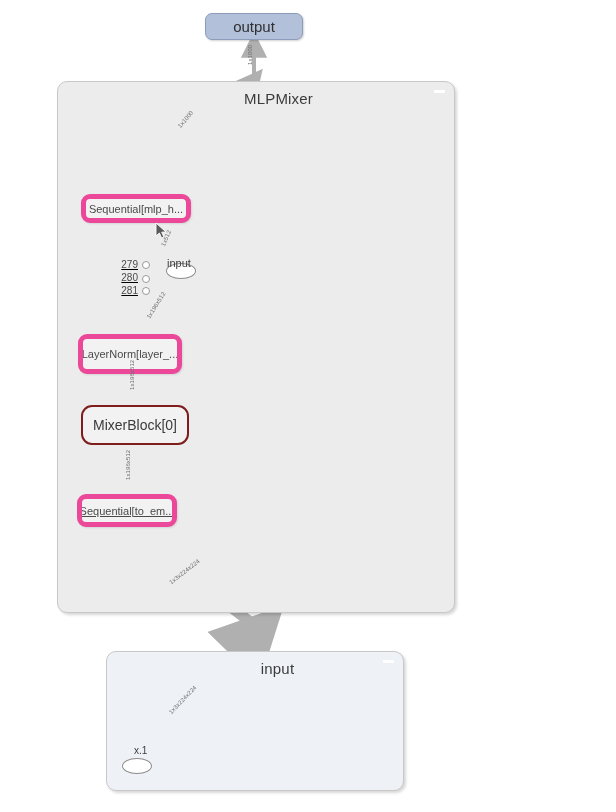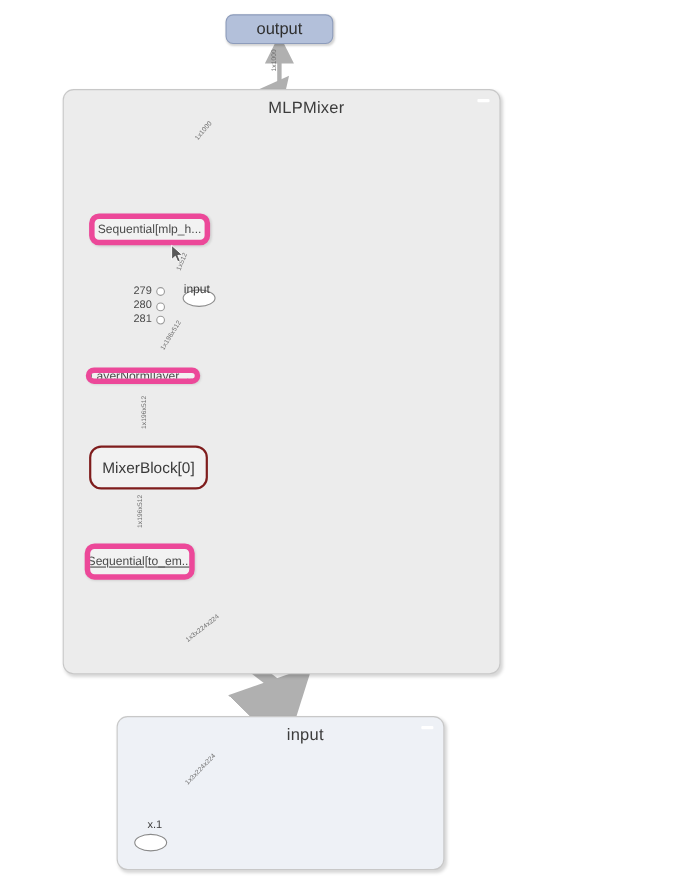--- a/index.html
+++ b/index.html
@@ -87,21 +87,21 @@
     align-items: center;
     justify-content: center;
     white-space: nowrap;
     overflow: hidden;
     box-shadow: 1px 1px 2px rgba(0,0,0,0.10);
   }
   .node-mlp-head {
     left: 81px; top: 194px; width: 110px; height: 29px;
   }
   .node-layernorm {
-    left: 78px; top: 334px; width: 104px; height: 15px;
+    left: 78px; top: 334px; width: 104px; height: 40px;
   }
   .node-to-embedding {
     left: 77px; top: 494px; width: 100px; height: 33px; text-decoration: underline;
   }
   .node-mixerblock {
     left: 81px; top: 405px; width: 108px; height: 40px;
     border: 2px solid #7f1d1d;
     border-radius: 11px;
     background: #f2f2f2;
     font-size: 14px;
@@ -150,20 +150,21 @@
   }
   .lbl-input-ellipse { left: 167px; top: 257px; }
   .lbl-x1 { left: 134px; top: 745px; font-size: 10px; }
 
   
   .port-row {
     position: absolute;
     display: flex;
     align-items: center;
     gap: 4px;
+    text-decoration: underline;
   }
   .port-num {
     font-size: 10px;
     color: #4a4a4a;
     width: 20px;
     text-align: right;
   }
   .port-dot {
     width: 8px;
     height: 8px;

